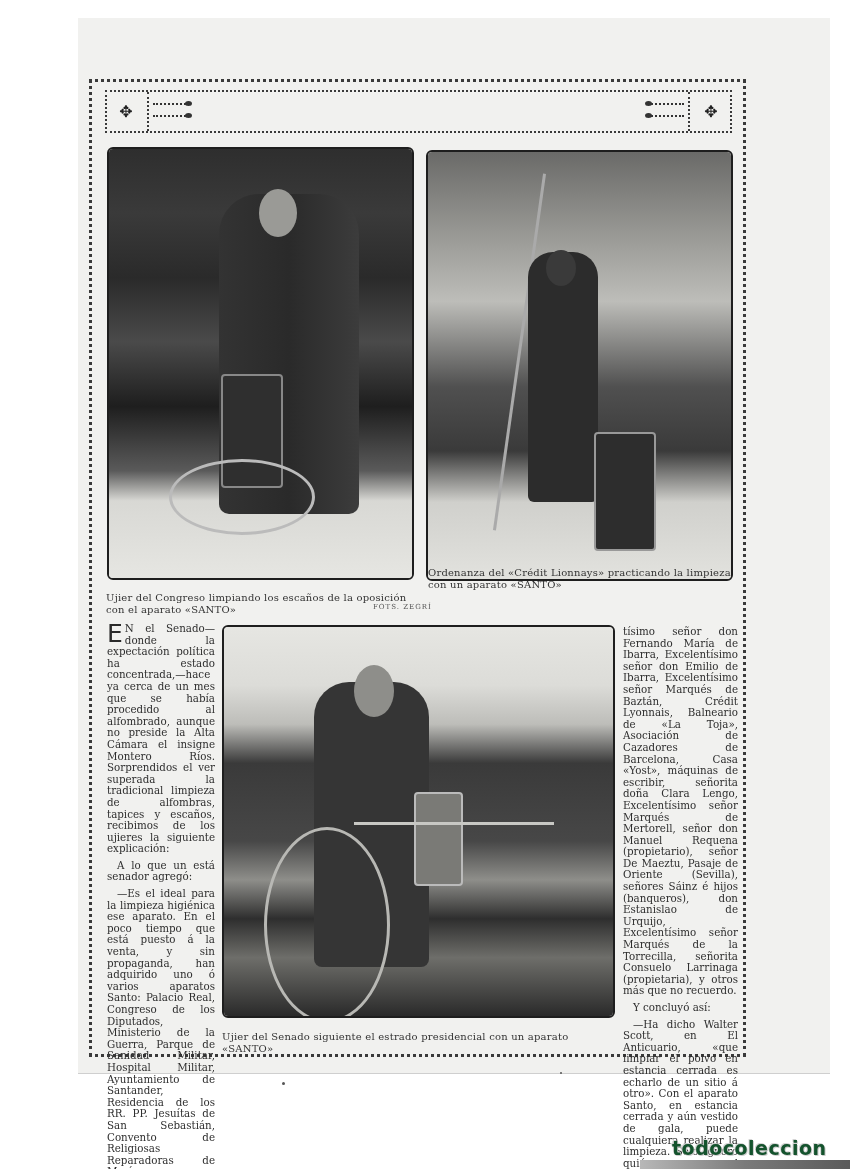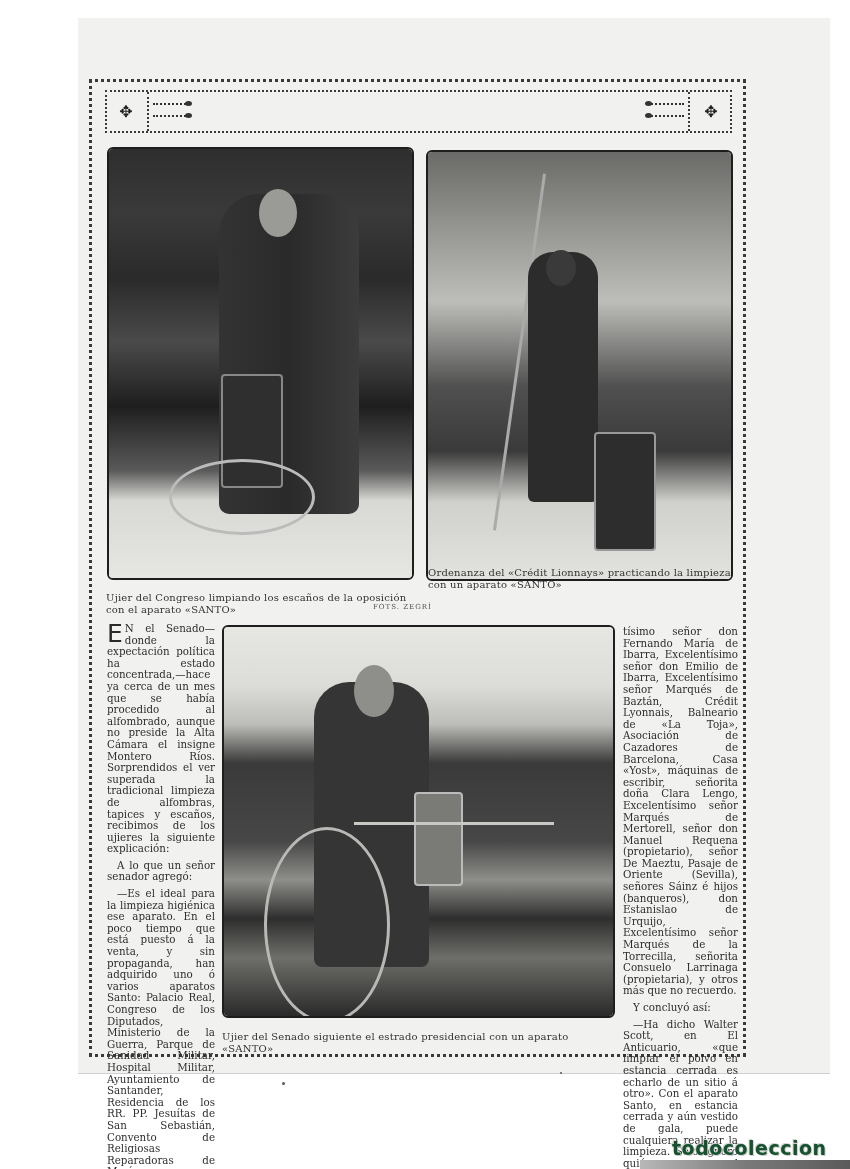--- a/index.html
+++ b/index.html
@@ -165,21 +165,21 @@
     <div class="p2-can"></div>
   </div>
 </div>
 
 <div class="caption" id="cap1">Ujier del Congreso limpiando los escaños de la oposición con el aparato «SANTO»</div>
 <div id="cap-credit">FOTS. ZEGRÍ</div>
 <div class="caption" id="cap2">Ordenanza del «Crédit Lionnays» practicando la limpieza con un aparato «SANTO»</div>
 
 <div class="col" id="col-left">
   <p class="noind"><span class="dropcap">E</span><span>N el Senado—donde la expectación política ha estado concentrada,—hace ya cerca de un mes que se había procedido al alfombrado, aunque no preside la Alta Cámara el insigne Montero Ríos. Sorprendidos el ver superada la tradicional limpieza de alfombras, tapices y escaños, recibimos de los ujieres la siguiente explicación:</span></p>
-  <p>A lo que un señor senador agregó:</p>
+  <p>A lo que un está senador agregó:</p>
   <p>—Es el ideal para la limpieza higiénica ese aparato. En el poco tiempo que está puesto á la venta, y sin propaganda, han adquirido uno ó varios aparatos Santo: Palacio Real, Congreso de los Diputados, Ministerio de la Guerra, Parque de Sanidad Militar, Hospital Militar, Ayuntamiento de Santander, Residencia de los RR. PP. Jesuítas de San Sebastián, Convento de Religiosas Reparadoras de María, Excelentísimo señor Conde de Vilches, Excelentísimo señor Conde de Zubiría, Excelen-</p>
 </div>
 
 <div class="photo" id="photo3">
   <div class="ph-inner">
     <div class="p3-man"></div>
     <div class="p3-head"></div>
     <div class="p3-can"></div>
     <div class="p3-pipe"></div>
     <div class="p3-hose"></div>

